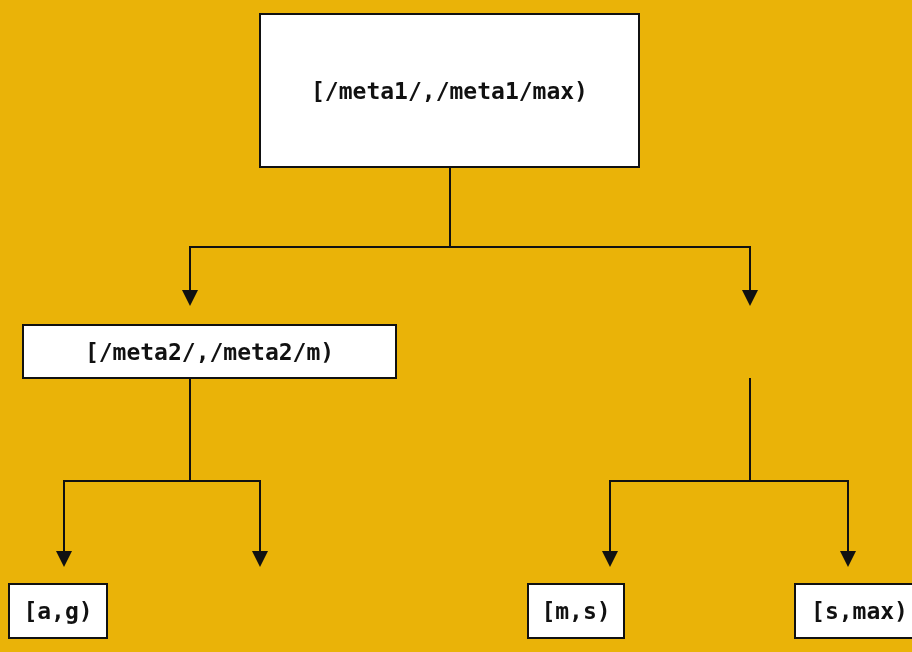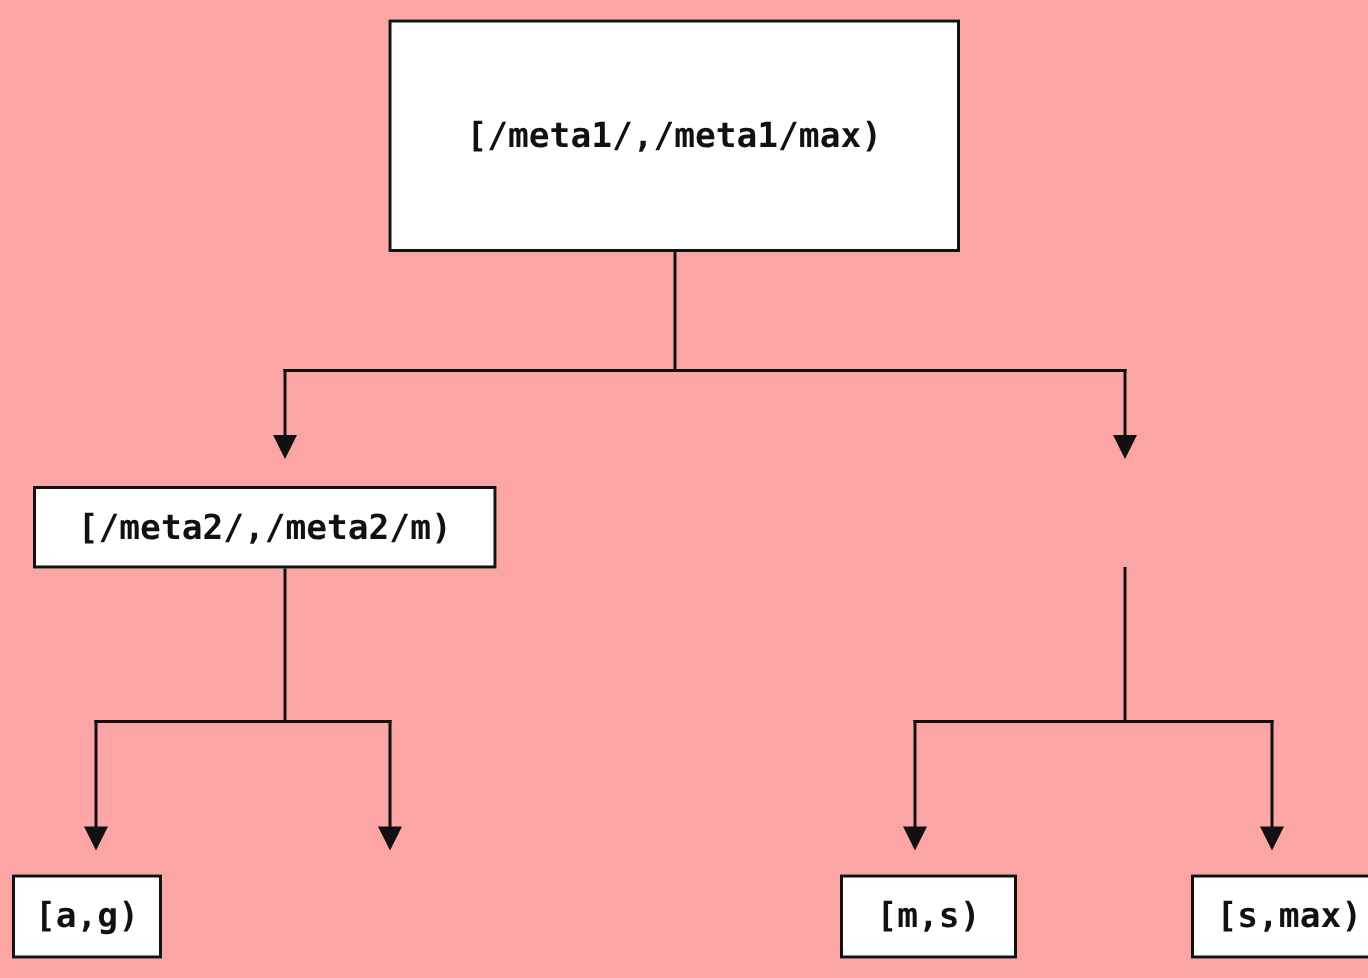--- a/index.html
+++ b/index.html
@@ -4,21 +4,21 @@
 <style>
   html, body {
     margin: 0;
     padding: 0;
     background: #ffffff;
   }
   .canvas {
     position: relative;
     width: 912px;
     height: 652px;
-    background: #fca5a5;
+    background: #eab308;
     overflow: hidden;
     font-family: "DejaVu Sans Mono", "Liberation Mono", monospace;
   }
   .node {
     position: absolute;
     box-sizing: border-box;
     border: 2px solid #111111;
     background: #ffffff;
     display: flex;
     align-items: center;
@@ -48,31 +48,31 @@
 </style>
 </head>
 <body>
 
 <div class="canvas">
 
   <div class="node" style="left:259px; top:13px; width:381px; height:155px;">
     <span class="node-label">[/meta1/,/meta1/max)</span>
   </div>
 
-  <div class="node" style="left:22px; top:324px; width:309px; height:55px;">
+  <div class="node" style="left:22px; top:324px; width:375px; height:55px;">
     <span class="node-label">[/meta2/,/meta2/m)</span>
   </div>
 
 
   <div class="node" style="left:8px; top:583px; width:100px; height:56px;">
     <span class="node-label">[a,g)</span>
   </div>
 
 
-  <div class="node" style="left:560px; top:583px; width:118px; height:56px;">
+  <div class="node" style="left:527px; top:583px; width:98px; height:56px;">
     <span class="node-label">[m,s)</span>
   </div>
 
   <div class="node" style="left:794px; top:583px; width:131px; height:56px;">
     <span class="node-label">[s,max)</span>
   </div>
 
   <div class="line vline" style="left:449px; top:168px; height:80px;"></div>
   <div class="line hline" style="left:189px; top:246px; width:562px;"></div>
   <div class="line vline" style="left:189px; top:246px; height:44px;"></div>

